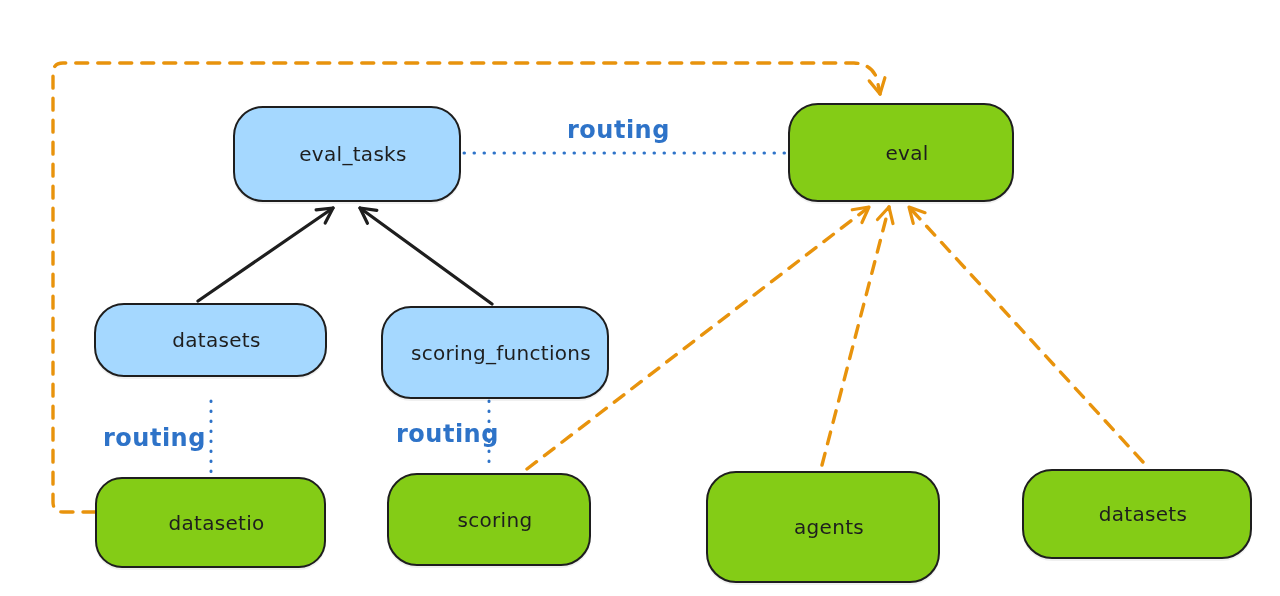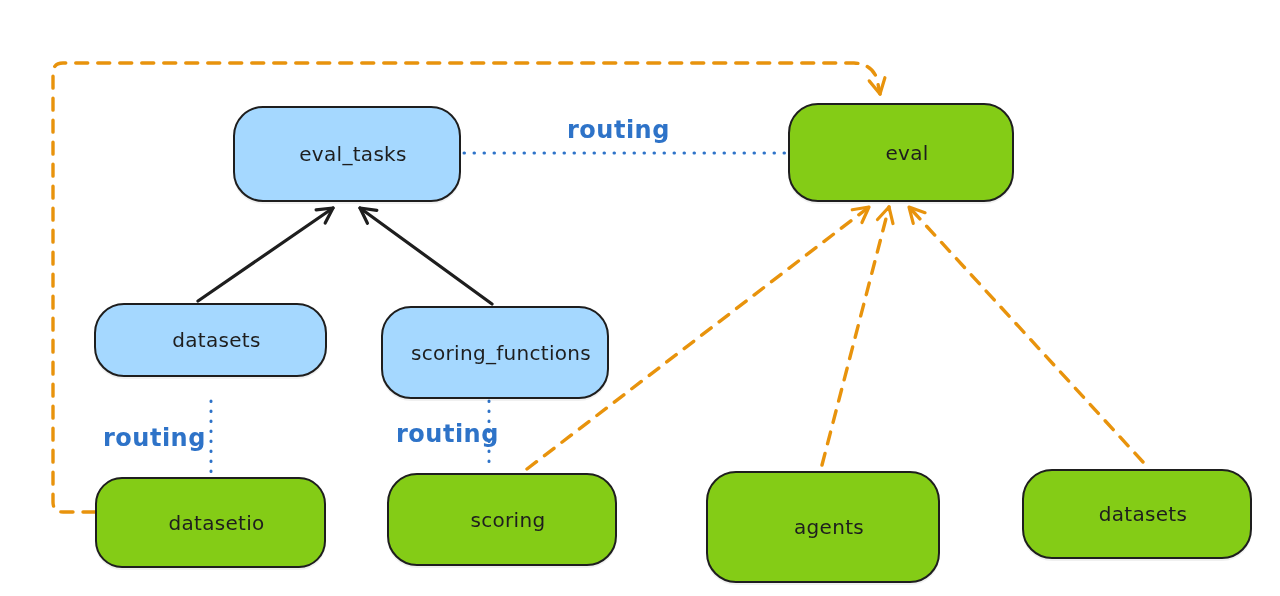--- a/index.html
+++ b/index.html
@@ -84,21 +84,21 @@
   <div class="node node-api" style="left:381px; top:306px; width:228px; height:93px;">
     <span>scoring_functions</span>
   </div>
 
   <div class="node node-provider" style="left:788px; top:103px; width:226px; height:99px;">
     <span>eval</span>
   </div>
   <div class="node node-provider" style="left:95px; top:477px; width:231px; height:91px;border-radius:27px;">
     <span>datasetio</span>
   </div>
-  <div class="node node-provider" style="left:387px; top:473px; width:230px; height:93px;justify-content:center;">
+  <div class="node node-provider" style="left:387px; top:473px; width:204px; height:93px;justify-content:center;">
     <span>scoring</span>
   </div>
   <div class="node node-provider" style="left:706px; top:471px; width:234px; height:112px;">
     <span>agents</span>
   </div>
   <div class="node node-provider" style="left:1022px; top:469px; width:230px; height:90px;">
     <span>datasets</span>
   </div>
 
   <div class="edge-label" style="left:567px; top:116px; width:100px;">routing</div>

